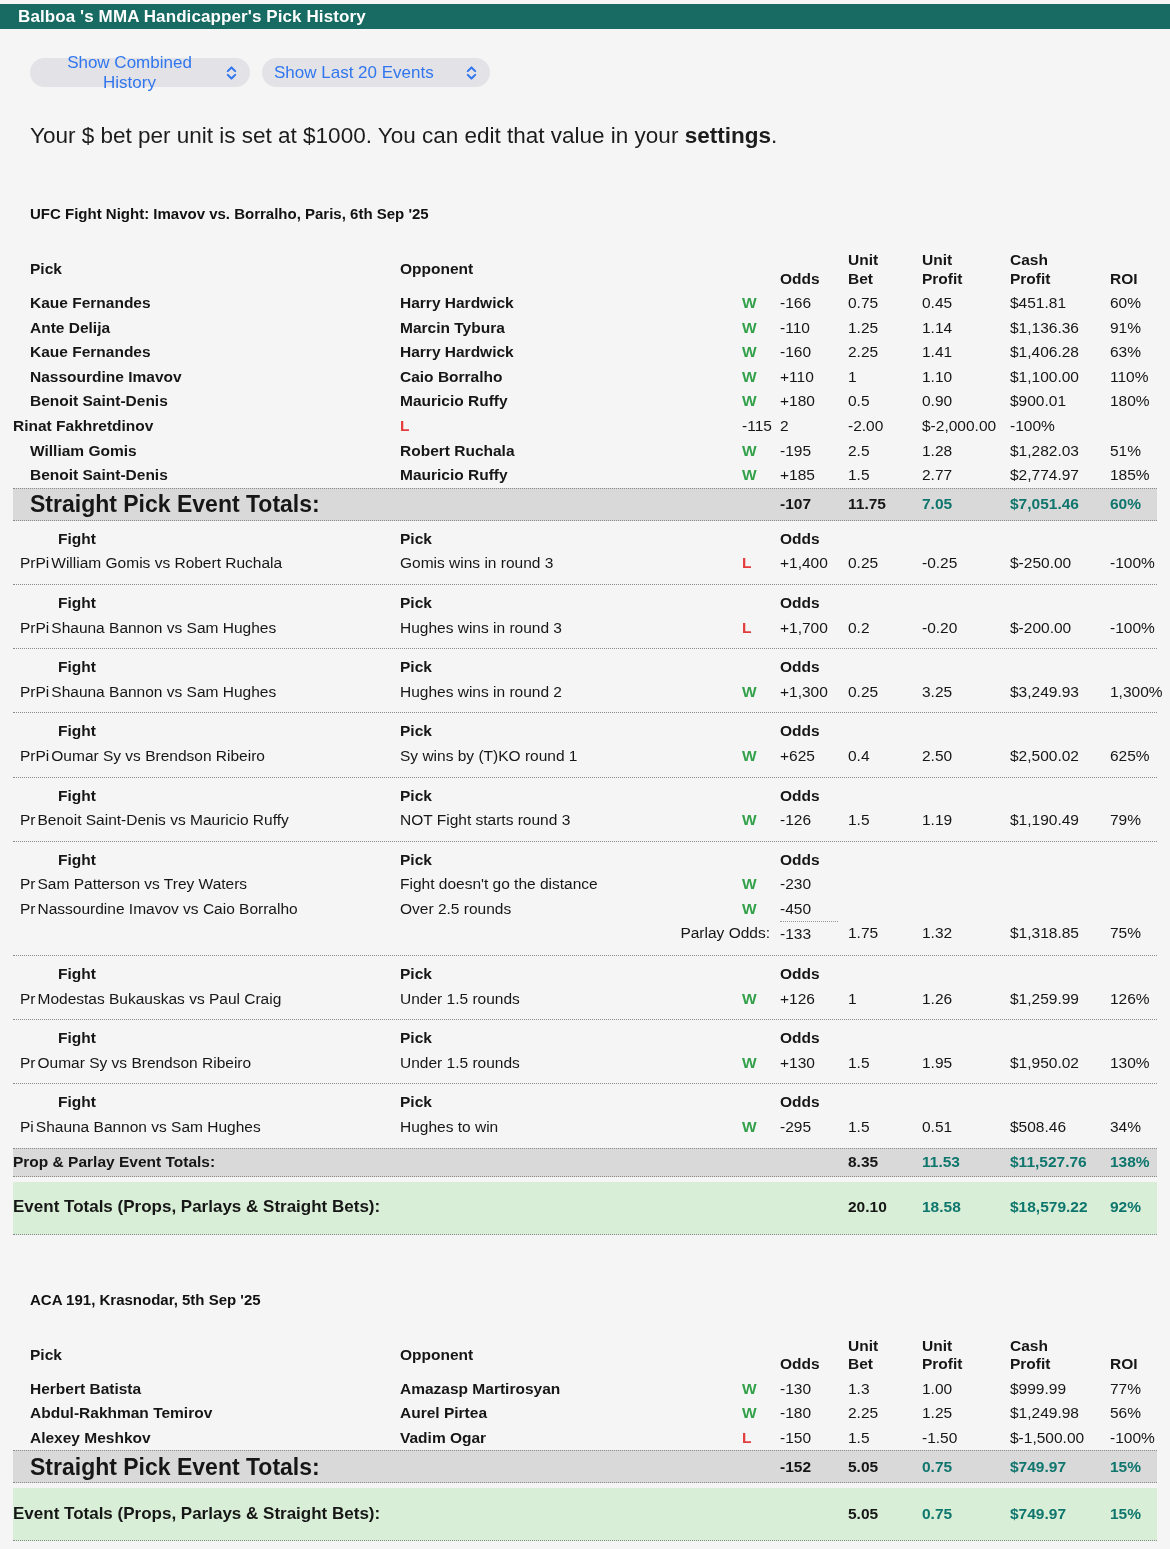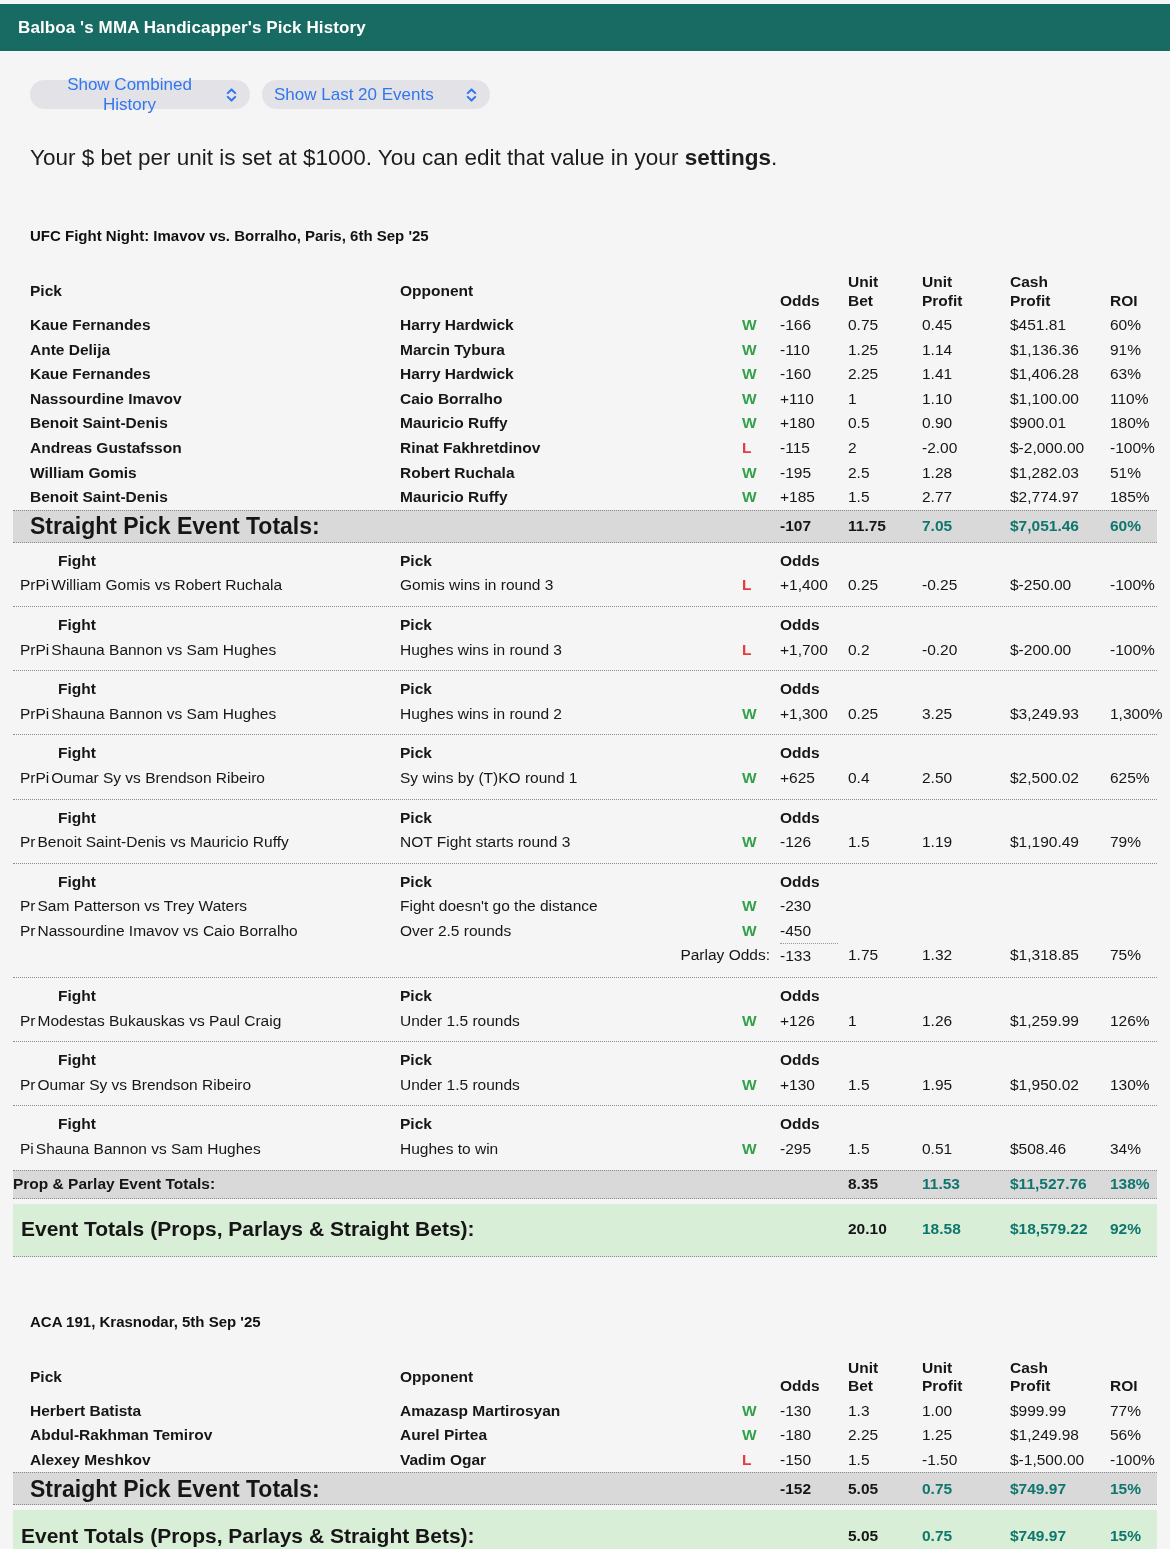--- a/index.html
+++ b/index.html
@@ -5,21 +5,21 @@
 <style>
   html,body{margin:0;padding:0;}
   body{
     width:1170px;min-height:1549px;
     background:#f5f5f6;
     font-family:"Liberation Sans", sans-serif;
     color:#161616;
     -webkit-font-smoothing:antialiased;
   }
   .appbar{
-    margin-top:4px;height:47px;background:#176b62;color:#ffffff;
+    margin-top:4px;height:25px;background:#176b62;color:#ffffff;
     display:flex;align-items:center;padding-left:18px;
     font-weight:bold;font-size:17px;letter-spacing:.1px;
   }
   .filters{display:flex;gap:12px;margin:29px 0 2px 30px;}
   .pill{
     box-sizing:border-box;display:flex;align-items:center;justify-content:space-between;
     background:#e3e3e7;border:none;border-radius:15px;height:29px;
     padding:0 12px;color:#3076ee;font-size:17px;font-family:inherit;cursor:pointer;
   }
   .pill .chev{display:flex;align-items:center;margin-left:8px;}
@@ -40,21 +40,21 @@
   .grn{color:#0f766e;}
   
   .tot{align-items:center;}
   .tot>div{font-weight:bold;}
   .gray{background:#d9d9d9;border-top:1px dotted #8a8a8a;border-bottom:1px dotted #8a8a8a;}
   .bigtot{height:31px;}
   .bigtot .lbl{font-size:23px;grid-column:1/4;padding-left:17px;}
   .smtot{height:27px;}
   .smtot .lbl{font-size:15.5px;grid-column:1/4;}
   .greenrow{background:#d8eed6;height:52px;border-bottom:1px dotted #8a8a8a;margin-top:5px;}
-  .greenrow .lbl{font-size:21px;grid-column:1/4;padding-left:8px;}
+  .greenrow .lbl{font-size:17px;grid-column:1/4;}
   
   .pblock{padding:6px 0 8px;}
   .pblock.sep{border-bottom:1px dotted #8a8a8a;}
   .phead>div{font-weight:bold;}
   .phead .fh{padding-left:45px;}
   .pfx{padding-left:7px;}
   .fname{margin-left:2px;}
   .plbl{grid-column:1/4;text-align:right;padding-right:10px;}
   .podds{border-top:1px dotted #999;margin-right:10px;}
 </style>
@@ -146,21 +146,20 @@
         <div class="cp b">Benoit Saint-Denis</div>
         <div class="co b">Mauricio Ruffy</div>
         <div class="cw win">W</div>
         <div class="cd">+180</div>
         <div class="cb">0.5</div>
         <div class="cu">0.90</div>
         <div class="cc">$900.01</div>
         <div class="cr">180%</div>
       </div>
       <div class="tg drow">
-        <div class="cp b">Andreas Gustafsson</div>
         <div class="co b">Rinat Fakhretdinov</div>
         <div class="cw loss">L</div>
         <div class="cd">-115</div>
         <div class="cb">2</div>
         <div class="cu">-2.00</div>
         <div class="cc">$-2,000.00</div>
         <div class="cr">-100%</div>
       </div>
       <div class="tg drow">
         <div class="cp b">William Gomis</div>

